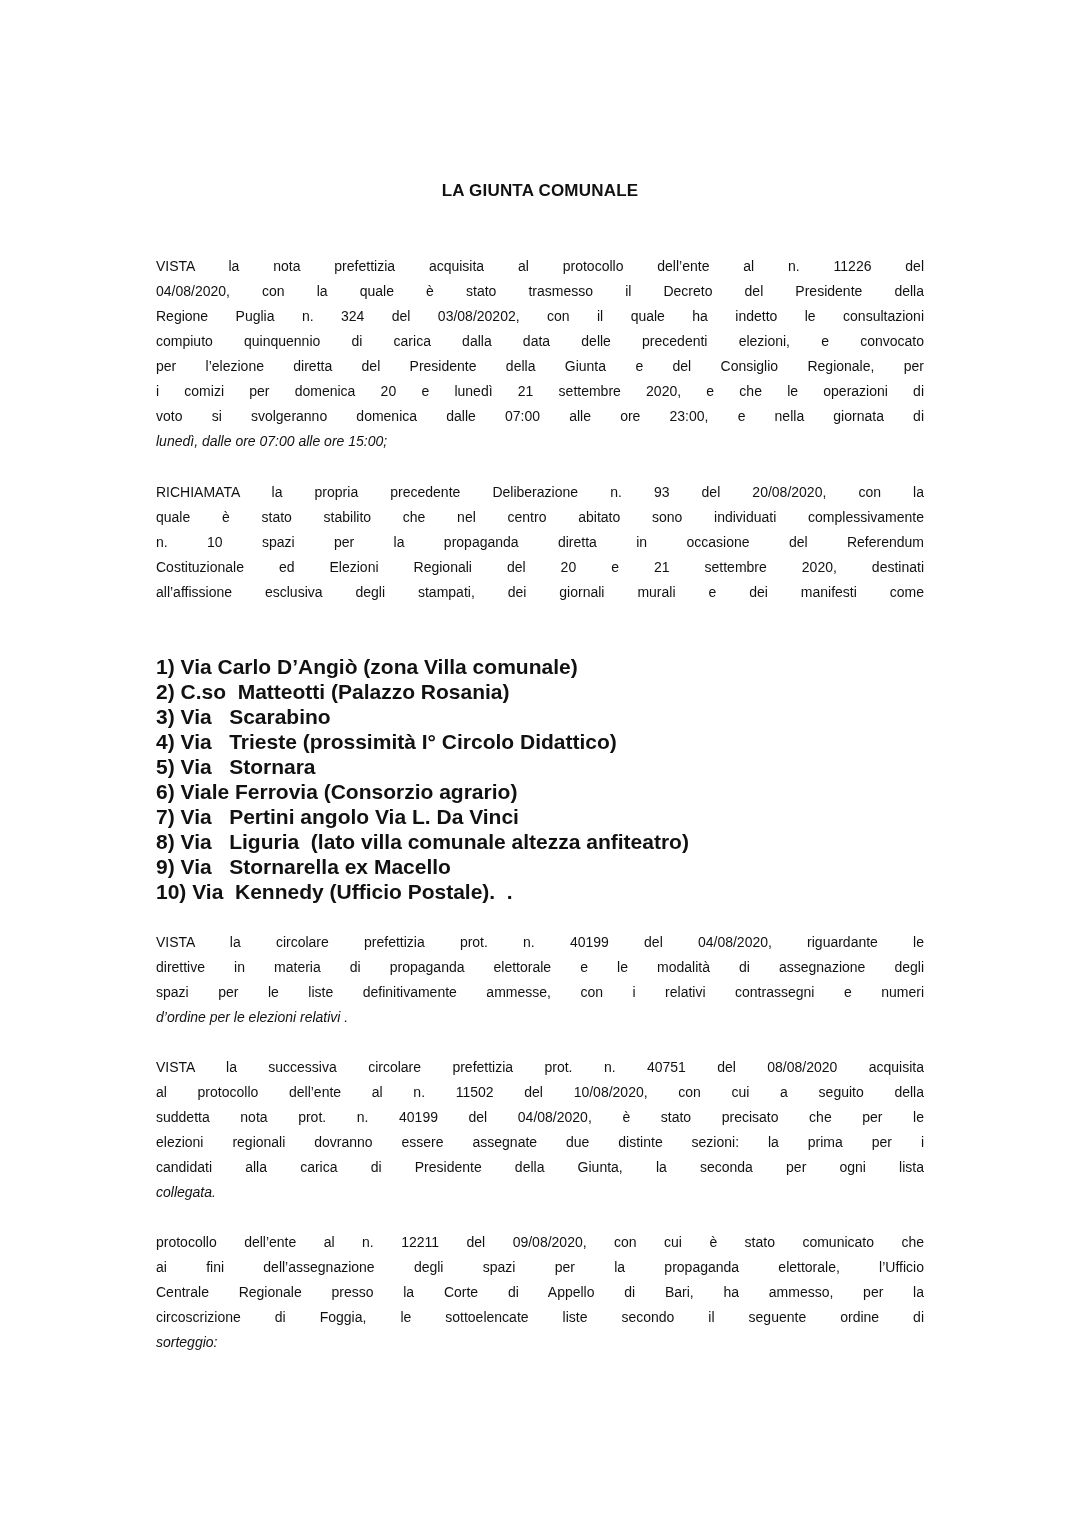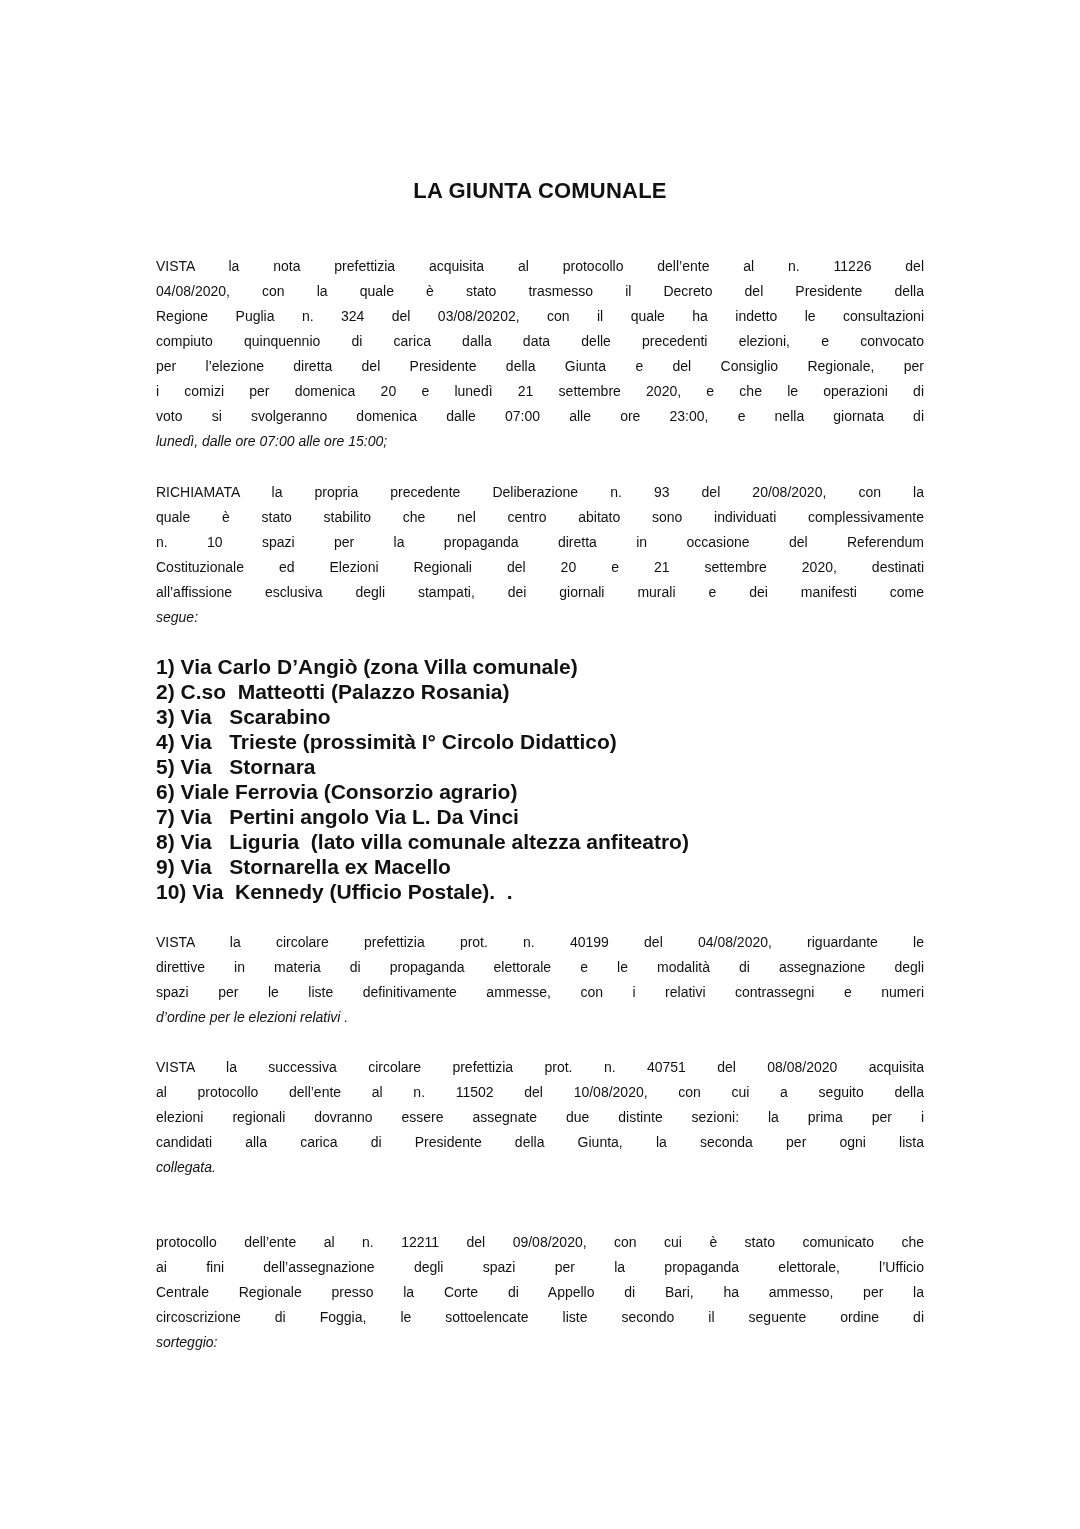--- a/index.html
+++ b/index.html
@@ -21,21 +21,21 @@
       top: 0;
       width: 768px;
     }
     .title {
       position: absolute;
       top: 177px;
       left: 0;
       width: 768px;
       text-align: center;
       font-weight: bold;
-      font-size: 22px;
+      font-size: 17px;
       line-height: 28px;
       letter-spacing: 0.2px;
     }
     .para {
       position: absolute;
       left: 0;
       width: 768px;
       font-size: 14px;
       line-height: 25px;
       text-align: justify;
@@ -89,21 +89,20 @@
       <span class="line">i comizi per domenica 20 e lunedì 21 settembre 2020, e che le operazioni di</span>
       <span class="line">voto si svolgeranno domenica dalle 07:00 alle ore 23:00, e nella giornata di</span>
       <span class="line last">lunedì, dalle ore 07:00 alle ore 15:00;</span>
     </p>
   <p class="para" id="p2">
       <span class="line">RICHIAMATA la propria precedente Deliberazione n. 93 del 20/08/2020, con la</span>
       <span class="line">quale è stato stabilito che nel centro abitato sono individuati complessivamente</span>
       <span class="line">n. 10 spazi per la propaganda diretta in occasione del Referendum</span>
       <span class="line">Costituzionale ed Elezioni Regionali del 20 e 21 settembre 2020, destinati</span>
       <span class="line">all’affissione esclusiva degli stampati, dei giornali murali e dei manifesti come</span>
-      <span class="line last">segue:</span>
     </p>
 
   <ul class="list">
     <li>1) Via Carlo D’Angiò (zona Villa comunale)</li>
     <li>2) C.so  Matteotti (Palazzo Rosania)</li>
     <li>3) Via   Scarabino</li>
     <li>4) Via   Trieste (prossimità I° Circolo Didattico)</li>
     <li>5) Via   Stornara</li>
     <li>6) Viale Ferrovia (Consorzio agrario)</li>
     <li>7) Via   Pertini angolo Via L. Da Vinci</li>
@@ -114,20 +113,21 @@
 
   <p class="para" id="p3">
       <span class="line">VISTA la circolare prefettizia prot. n. 40199 del 04/08/2020, riguardante le</span>
       <span class="line">direttive in materia di propaganda elettorale e le modalità di assegnazione degli</span>
       <span class="line">spazi per le liste definitivamente ammesse, con i relativi contrassegni e numeri</span>
       <span class="line last">d’ordine per le elezioni relativi .</span>
     </p>
   <p class="para" id="p4">
       <span class="line">VISTA la successiva circolare prefettizia prot. n. 40751 del 08/08/2020 acquisita</span>
       <span class="line">al protocollo dell’ente al n. 11502 del 10/08/2020, con cui a seguito della</span>
+      <span class="line">suddetta nota prot. n. 40199 del 04/08/2020, è stato precisato che per le</span>
       <span class="line">elezioni regionali dovranno essere assegnate due distinte sezioni: la prima per i</span>
       <span class="line">candidati alla carica di Presidente della Giunta, la seconda per ogni lista</span>
       <span class="line last">collegata.</span>
     </p>
   <p class="para" id="p5">
       <span class="line">protocollo dell’ente al n. 12211 del 09/08/2020, con cui è stato comunicato che</span>
       <span class="line">ai fini dell’assegnazione degli spazi per la propaganda elettorale, l’Ufficio</span>
       <span class="line">Centrale Regionale presso la Corte di Appello di Bari, ha ammesso, per la</span>
       <span class="line">circoscrizione di Foggia, le sottoelencate liste secondo il seguente ordine di</span>
       <span class="line last">sorteggio:</span>

